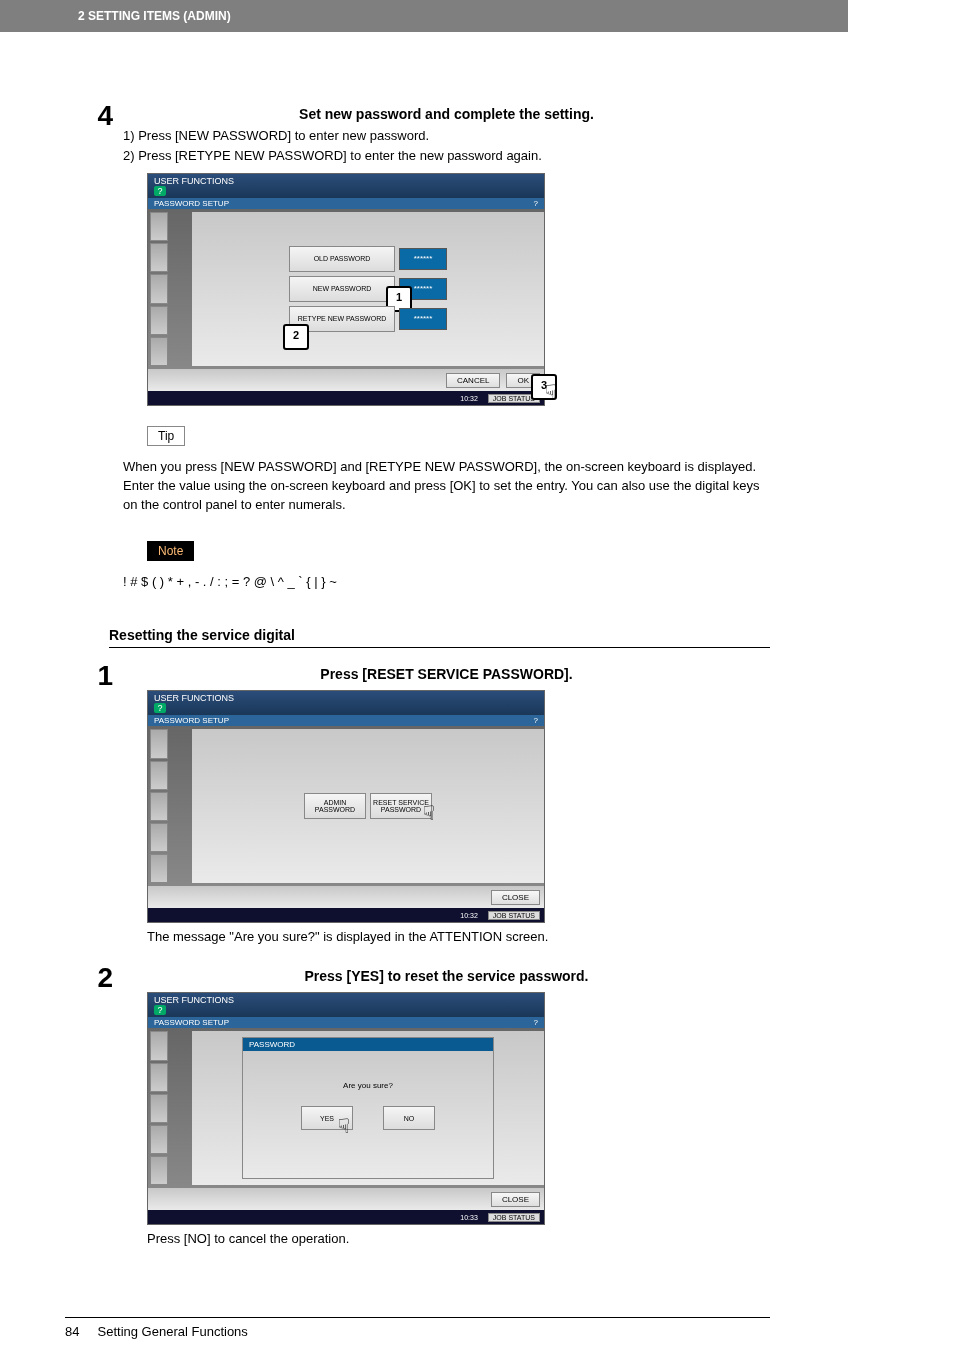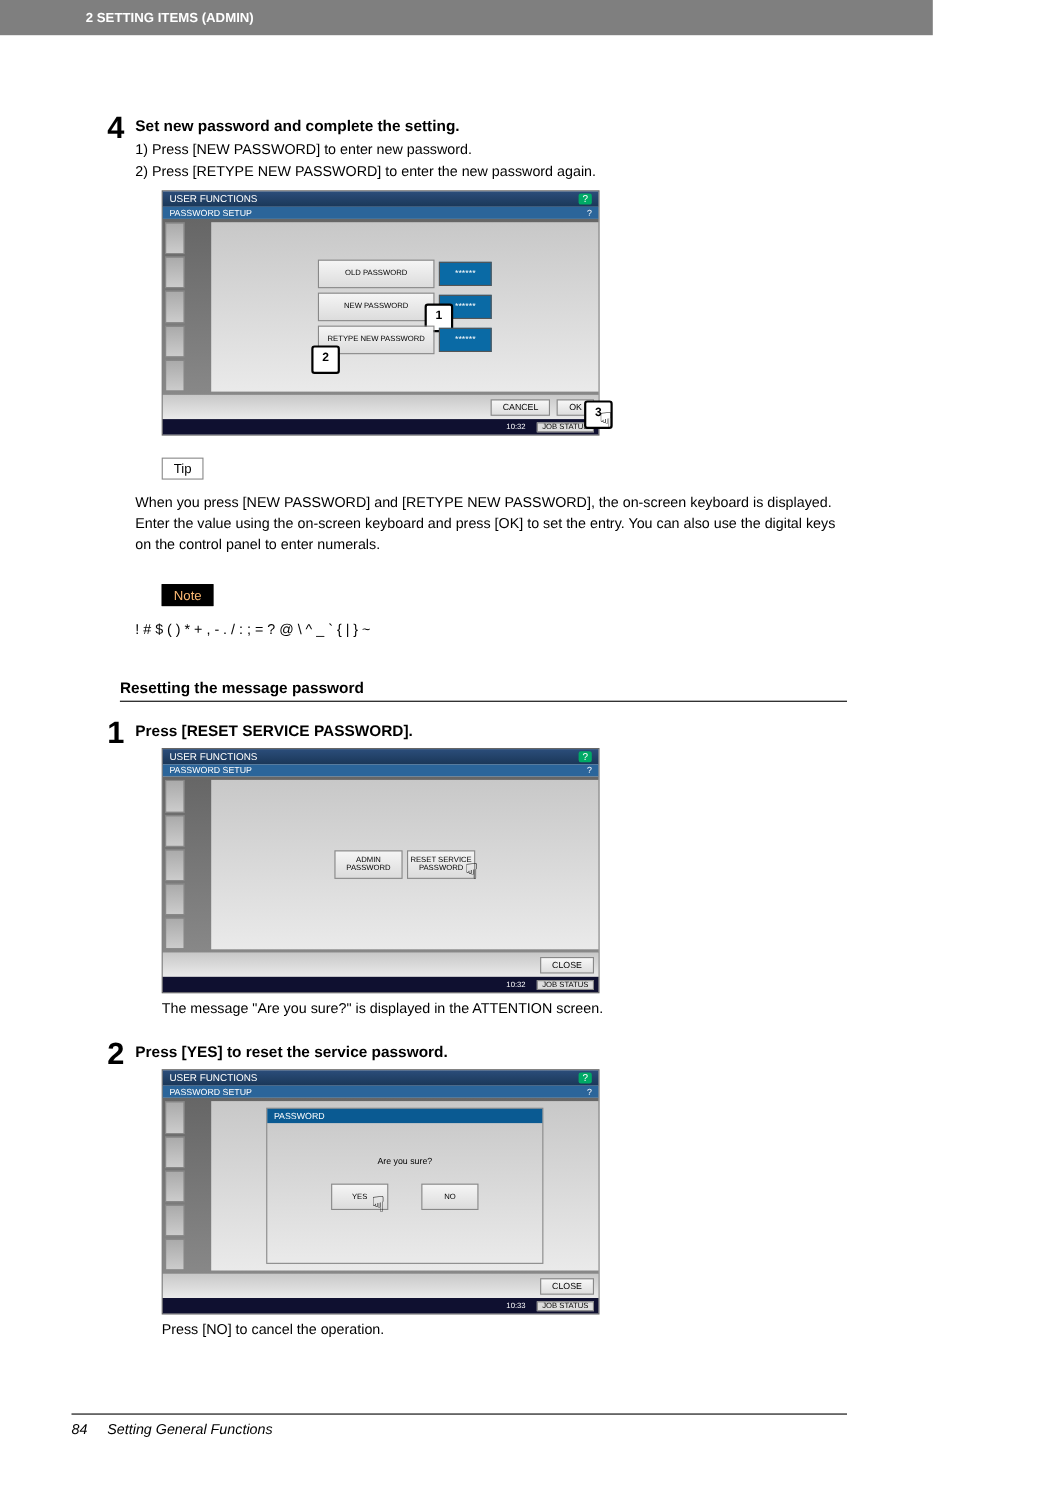--- a/index.html
+++ b/index.html
@@ -40,39 +40,41 @@
     padding-right: 10px;
     line-height: 1;
   }
   .step-body {
     flex: 1;
   }
   .step-title {
     font-weight: bold;
     font-size: 14px;
     margin: 4px 0 4px 0;
+    text-align: center;
   }
   .substeps {
     font-size: 13px;
     line-height: 1.5;
     margin-left: 0;
   }
   .screenshot {
     margin: 8px 0 0 24px;
     width: 396px;
     border: 1px solid #666;
     background: #eee;
   }
   .ss-header {
     background: linear-gradient(#2b4d7a, #1a3758);
     color: #fff;
     font-size: 9px;
     padding: 2px 6px;
     display:flex;
     justify-content: space-between;
+    flex-direction: column;
   }
   .ss-header .help {
     background:#0a6; color:#fff; width:12px; text-align:center; border-radius:2px;
   }
   .ss-sub {
     background: #2b659a;
     color:#fff;
     font-size: 8px;
     padding: 1px 6px;
     display:flex;
@@ -226,27 +228,26 @@
   }
   .attn-btns {
     display:flex;
     justify-content:center;
     gap:30px;
     margin-top:16px;
   }
   .attn-btns .pw-btn { width:50px; height:22px; }
   .page-footer {
     position:absolute;
-    bottom:44px;
+    bottom:12px;
     left:65px;
     right:78px;
     border-top:1px solid #000;
     padding-top:6px;
     font-size:13px;
-    font-style:italic;
   }
 </style>
 </head>
 <body>
 
 <div class="page">
   <div class="header-bar">2 SETTING ITEMS (ADMIN)</div>
 
   <div class="content">
 
@@ -309,21 +310,21 @@
         </div>
 
         <div class="tip-label">Tip</div>
         <div class="tip-text">When you press [NEW PASSWORD] and [RETYPE NEW PASSWORD], the on-screen keyboard is displayed. Enter the value using the on-screen keyboard and press [OK] to set the entry. You can also use the digital keys on the control panel to enter numerals.</div>
 
         <div class="note-label">Note</div>
         <div class="note-text">! # $ ( ) * + , - . / : ; = ? @ \ ^ _ ` { | } ~</div>
       </div>
     </div>
 
-    <div class="section-heading">Resetting the message password</div>
+    <div class="section-heading">Resetting the service digital</div>
 
     <div class="step">
       <div class="step-num">1</div>
       <div class="step-body">
         <div class="step-title">Press [RESET SERVICE PASSWORD].</div>
 
         <div class="screenshot">
           <div class="ss-header">
             <span>USER FUNCTIONS</span>
             <span class="help">?</span>

